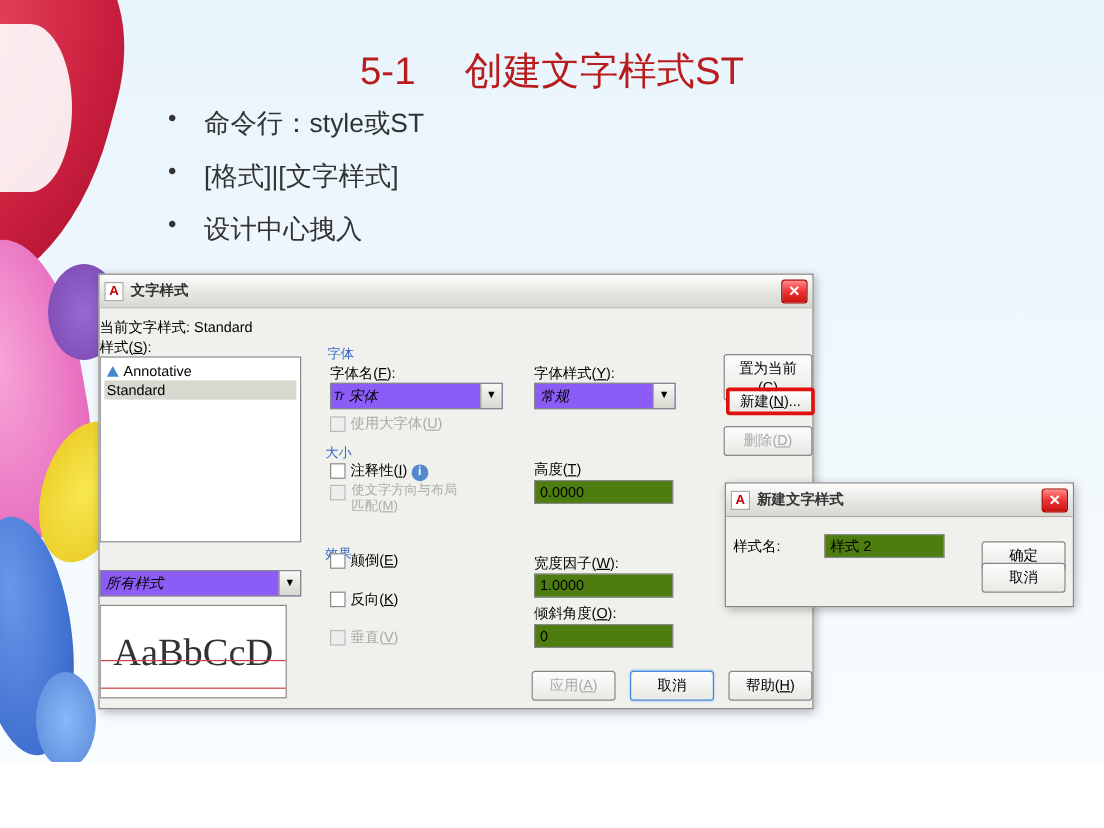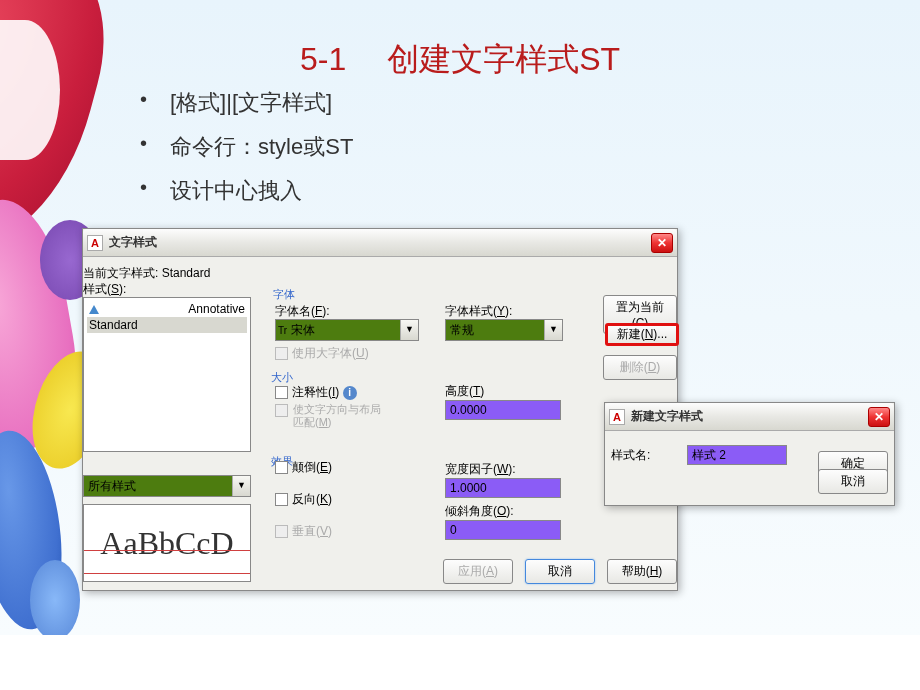--- a/index.html
+++ b/index.html
@@ -30,31 +30,31 @@
     .titlebar { height: 28px; background: linear-gradient(180deg, #fdfdfd 0%, #e8e8e4 50%, #d8d8d0 100%); border-bottom: 1px solid #aaa; display: flex; align-items: center; padding: 0 4px; border-radius: 4px 4px 0 0; }
     .titlebar-icon { width: 16px; height: 16px; font-size: 11px; font-weight: bold; color: #c00; background: #fff; border: 1px solid #aaa; text-align: center; line-height: 14px; margin-right: 6px; }
     .titlebar-text { flex: 1; font-weight: bold; font-size: 12px; color: #333; }
     .close-btn { width: 22px; height: 20px; background: linear-gradient(180deg, #f88 0%, #e33 50%, #c11 100%); border: 1px solid #a00; border-radius: 3px; color: #fff; font-size: 12px; font-weight: bold; text-align: center; line-height: 18px; cursor: pointer; }
 
     .dlg-body { padding: 8px 12px; position: relative; height: calc(100% - 28px); }
     .label { color: #000000; }
     .disabled { color: #aaa; }
 
     .style-list { position: absolute; top: 40px; left: 0; width: 168px; height: 155px; background: #fff; border: 1px solid #888; padding: 3px; }
-    .style-item { padding: 1px 2px; display: flex; align-items: center; gap: 4px; justify-content: space-between; }
+    .style-item { padding: 1px 2px; display: flex; align-items: center; gap: 4px; }
     .style-item.selected { background: #d8d8d0; }
     .tri-icon { display: inline-block; width: 0; height: 0; border-left: 5px solid transparent; border-right: 5px solid transparent; border-bottom: 9px solid #4488cc; }
 
     .fieldset-label { color: #3366cc; font-size: 11px; position: absolute; }
     
-    .combo { display: inline-flex; background: #4d7c0f; border: 1px solid #888; height: 22px; align-items: center; }
+    .combo { display: inline-flex; background: #8b5cf6; border: 1px solid #888; height: 22px; align-items: center; font-style: italic; }
     .combo-text { padding: 0 4px; flex: 1; font-size: 12px; white-space: nowrap; overflow: hidden; }
     .combo-btn { width: 18px; height: 20px; background: linear-gradient(180deg, #f8f8f4 0%, #d8d8d0 100%); border-left: 1px solid #aaa; text-align: center; line-height: 18px; font-size: 9px; cursor: pointer; }
 
-    .textfield { background: #8b5cf6; border: 1px solid #888; height: 20px; padding: 0 4px; font-size: 12px; }
+    .textfield { background: #4d7c0f; border: 1px solid #888; height: 20px; padding: 0 4px; font-size: 12px; }
 
     .chk { display: inline-block; width: 13px; height: 13px; background: #fff; border: 1px solid #888; vertical-align: middle; margin-right: 4px; }
     .chk.disabled-chk { background: #eee; border-color: #bbb; }
 
     .btn { display: inline-block; background: linear-gradient(180deg, #fdfdfd 0%, #e8e8e4 100%); border: 1px solid #888; border-radius: 3px; padding: 3px 8px; font-size: 12px; text-align: center; cursor: pointer; min-width: 70px; }
     .btn.disabled-btn { color: #aaa; cursor: default; }
     .btn.primary { border: 1px solid #4488dd; box-shadow: 0 0 2px #88bbee; }
     .btn.highlight-red { border: 3px solid #e01010; padding: 0 6px; }
 
     .preview-box { position: absolute; background: #fff; border: 1px solid #888; display: flex; align-items: center; justify-content: center; }
@@ -77,22 +77,22 @@
   <div class="deco-pink"></div>
   <div class="deco-purple"></div>
   <div class="deco-yellow"></div>
   <div class="deco-blue"></div>
   <div class="deco-blue2"></div>
 </div>
 
 <h1 class="title">5-1　 创建文字样式ST</h1>
 
 <ul class="bullets">
+  <li>命令行：style或ST</li>
   <li>[格式]|[文字样式]</li>
-  <li>命令行：style或ST</li>
   <li>设计中心拽入</li>
 </ul>
 
 <div class="dialog dialog-main">
   <div class="titlebar">
     <span class="titlebar-icon">A</span>
     <span class="titlebar-text">文字样式</span>
     <span class="close-btn">✕</span>
   </div>
   <div class="dlg-body">
@@ -156,21 +156,21 @@
 
     <div class="btn" style="position:absolute; top:38px; right:0; width:74px;">置为当前(<span class="hotkey">C</span>)</div>
     <div class="btn highlight-red" style="position:absolute; top:66px; right:-2px; width:74px;">新建(<span class="hotkey">N</span>)...</div>
     <div class="btn disabled-btn" style="position:absolute; top:98px; right:0; width:74px;">删除(<span class="hotkey">D</span>)</div>
 
     <div class="combo" style="position:absolute; top:218px; left:0; width:168px;">
       <span class="combo-text">所有样式</span>
       <span class="combo-btn">▼</span>
     </div>
 
-    <div class="preview-box" style="top:247px; left:0; width:168px; height:78px;">
+    <div class="preview-box" style="top:247px; left:0; width:156px; height:78px;">
       <div class="preview-line" style="top:45px;"></div>
       <div class="preview-line" style="top:68px;"></div>
       <span class="preview-text">AaBbCcD</span>
     </div>
 
     <div style="position:absolute; bottom:6px; right:0; display:flex; gap:12px;">
       <span class="btn disabled-btn">应用(<span class="hotkey">A</span>)</span>
       <span class="btn primary">取消</span>
       <span class="btn">帮助(<span class="hotkey">H</span>)</span>
     </div>

